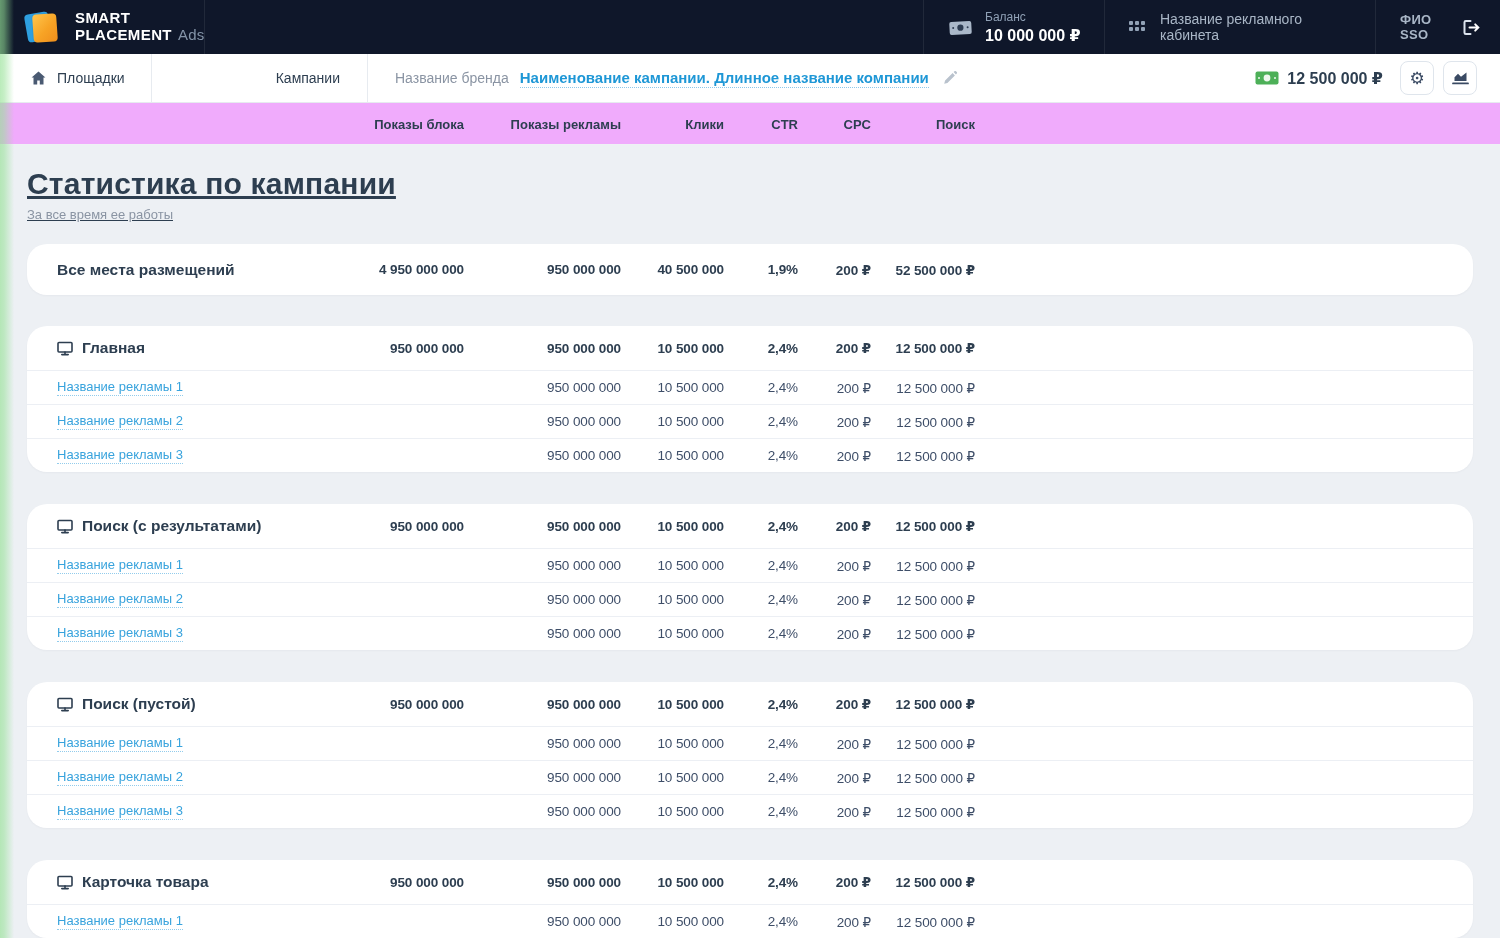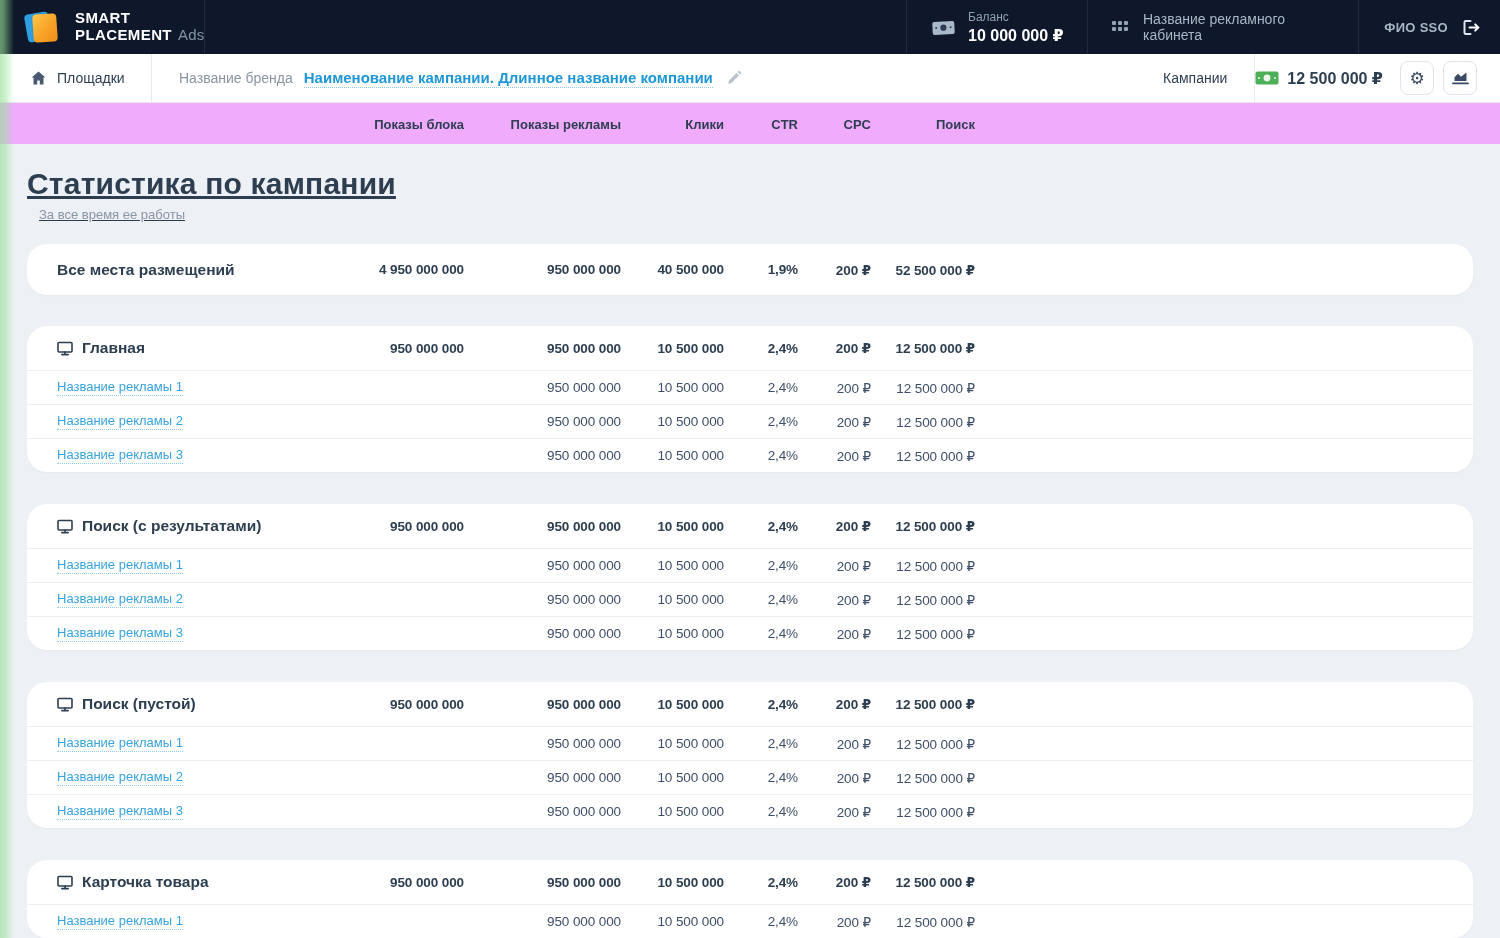--- a/index.html
+++ b/index.html
@@ -19,21 +19,21 @@
   .logo-mark .sq-front{position:absolute;left:9px;top:6px;width:24px;height:28px;border-radius:4px;
     background:linear-gradient(135deg,#ffc64d 0%,#f7a325 55%,#ef8e1c 100%);transform:rotate(-4deg);box-shadow:0 0 0 1px rgba(0,0,0,.05);}
   .logo-text{font-size:15px;font-weight:700;line-height:1.12;letter-spacing:.4px;white-space:nowrap;}
   .logo-suffix{font-weight:400;color:#8494a8;margin-left:6px;letter-spacing:.2px;}
   .tb-spacer{flex:1;}
   .tb-block{display:flex;align-items:center;border-left:1px solid rgba(255,255,255,.08);padding:0 24px;}
   .tb-balance{width:181px;gap:12px;}
   .balance-label{font-size:12px;color:#8fa0b5;margin-bottom:2px;}
   .balance-value{font-size:16px;font-weight:700;color:#fff;white-space:nowrap;}
   .tb-cabinet{width:271px;gap:14px;color:#a9b6c6;font-size:14px;cursor:pointer;}
-  .tb-user{width:142px;justify-content:flex-end;gap:14px;padding-right:20px;}
+  .tb-user{width:125px;justify-content:flex-end;gap:14px;padding-right:20px;}
   .user-name{font-size:13px;font-weight:700;color:#a9b6c6;letter-spacing:.3px;cursor:pointer;}
   
   .subnav{height:49px;background:#fff;display:flex;align-items:stretch;border-bottom:1px solid #e7ebf0;}
   .sn-item{display:flex;align-items:center;font-size:14px;color:#2d3e50;}
   .sn-platforms{width:152px;padding-left:30px;gap:10px;border-right:1px solid #e7ebf0;cursor:pointer;}
   .sn-campaigns{width:216px;justify-content:flex-end;padding-right:27px;border-right:1px solid #e7ebf0;cursor:pointer;}
   .sn-brand{flex:1;padding-left:27px;gap:11px;}
   .brand-label{color:#8a94a3;font-size:14px;}
   .campaign-link{color:#1e97d6;font-weight:700;font-size:15px;text-decoration:none;border-bottom:1px dotted #8fc9ea;padding-bottom:1px;cursor:pointer;}
   .edit-btn{background:none;border:none;cursor:pointer;margin-left:2px;display:flex;align-items:center;}
@@ -43,21 +43,21 @@
   .gear-glyph{font-size:17px;line-height:1;color:#3a4a63;}
   
   .head-strip{height:42px;background:#f0abfc;border-bottom:1px solid #eef1f5;}
   .stat-grid{display:grid;grid-template-columns:273px 134px 157px 103px 74px 73px 104px minmax(0,1fr);align-items:center;height:100%;}
   .head-strip .stat-grid{padding-left:57px;height:42px;}
   .cell{min-width:0;}
   .col-head{text-align:right;font-size:13px;font-weight:700;color:#2d3e50;white-space:nowrap;}
   
   .page-head{padding:22px 27px 22px;text-decoration:underline;}
   .page-title{font-size:30px;font-weight:700;color:#2d3e50;letter-spacing:.2px;}
-  .page-subtitle{font-size:13px;color:#8a94a3;margin-top:6px;margin-left:12px;}
+  .page-subtitle{font-size:13px;color:#8a94a3;margin-top:6px;}
   .card{background:#fff;border-radius:20px;margin:0 27px 32px;box-shadow:0 1px 2px rgba(45,62,80,.04);}
   .summary-card{margin-bottom:31px;}
   .card .stat-grid{padding:0 30px;}
   .summary-row{height:51px;}
   .section-header-row{height:44px;}
   .ad-row{height:34px;border-top:1px solid #eceff4;}
   .name-cell{display:flex;align-items:center;gap:9px;white-space:nowrap;overflow:hidden;}
   .row-name{font-size:15.5px;font-weight:700;color:#2d3e50;}
   .val{text-align:right;font-size:13.5px;color:#3e4e68;white-space:nowrap;letter-spacing:-.1px;}
   .val.bold{font-weight:700;color:#2d3e50;}
@@ -122,31 +122,31 @@
 
 <nav class="subnav">
   <div class="sn-item sn-platforms">
     <span>
       <svg width="17" height="16" viewBox="0 0 17 16" fill="#4a5a72">
         <path d="M8.5 1.4 1.6 7.6h1.9v6.9h3.7v-4h2.6v4h3.7V7.6h1.9z"></path>
       </svg>
     </span>
     <span>Площадки</span>
   </div>
+  <div class="sn-item sn-campaigns">
+    <span>Кампании</span>
+  </div>
   <div class="sn-item sn-brand">
     <span class="brand-label">Название бренда</span>
     <a class="campaign-link">Наименование кампании. Длинное название компании</a>
     <button class="edit-btn">
       <svg width="16" height="16" viewBox="0 0 16 16" fill="#b9c2cd">
         <path d="M2.2 13.8l.9-3.2 7.5-7.5 2.3 2.3-7.5 7.5zM11.6 2.1l.9-.9c.4-.4 1-.4 1.4 0l.9.9c.4.4.4 1 0 1.4l-.9.9z"></path>
       </svg>
     </button>
-  </div>
-  <div class="sn-item sn-campaigns">
-    <span>Кампании</span>
   </div>
   <div class="sn-right">
     <span class="budget">
       <span>
         <svg width="24" height="16" viewBox="0 0 24 16">
           <rect x="0.5" y="1.5" width="23" height="13" rx="2" fill="#4db058"></rect>
           <circle cx="12" cy="8" r="3.4" fill="#eef7ee"></circle>
           <circle cx="4" cy="8" r="1" fill="#eef7ee"></circle>
           <circle cx="20" cy="8" r="1" fill="#eef7ee"></circle>
         </svg>

